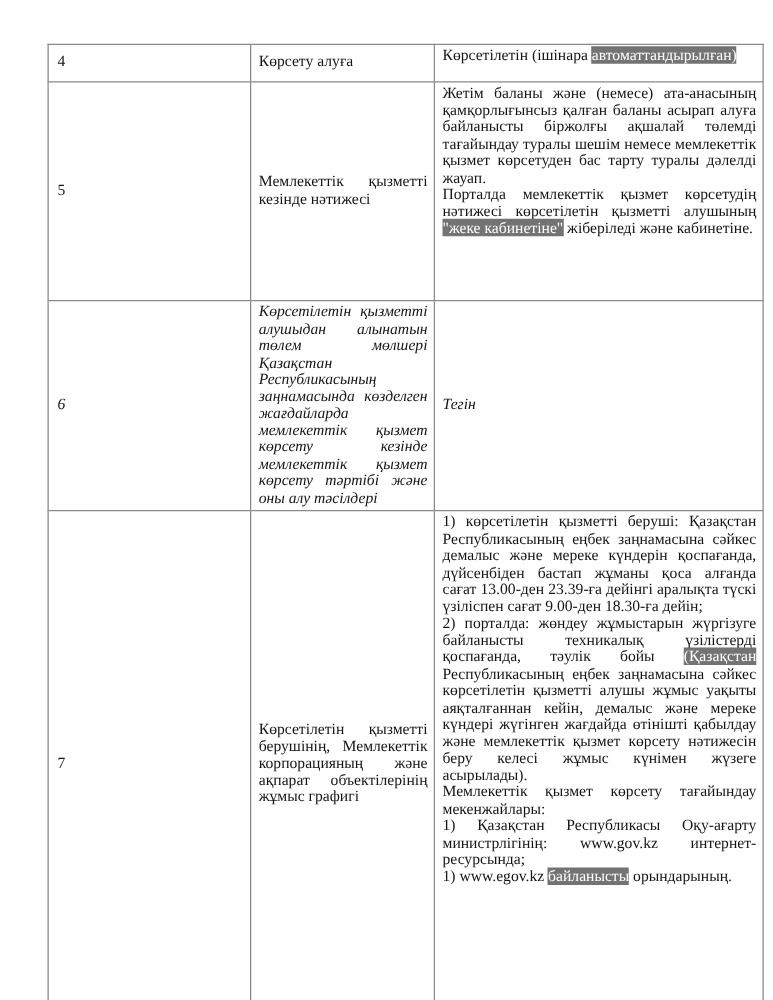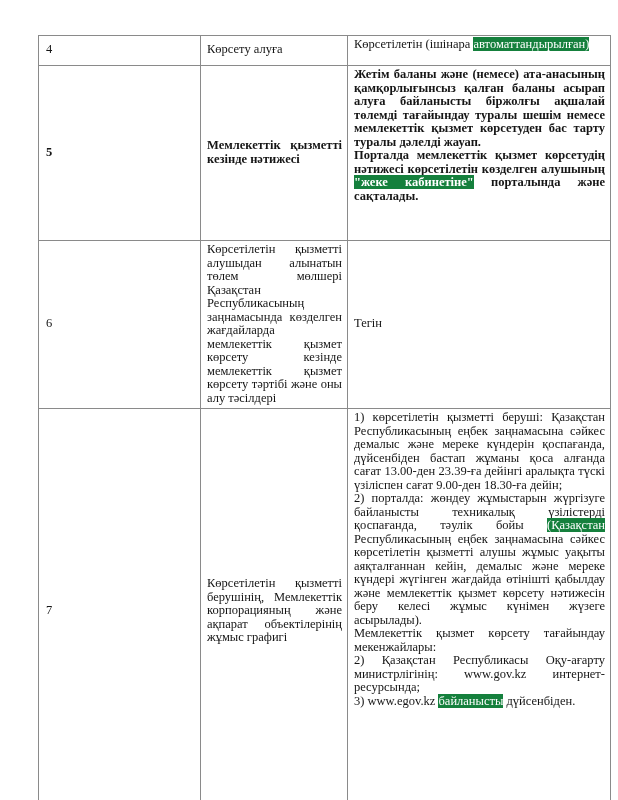--- a/index.html
+++ b/index.html
@@ -32,25 +32,25 @@
     line-height: 13.5px;
     padding: 2px 5px 3px 6px;
     vertical-align: top;
     word-wrap: break-word;
   }
   td.num   { vertical-align: middle; padding-left: 7px; }
   td.label { vertical-align: middle; text-align: justify; }
   td.content { vertical-align: top; text-align: justify; }
   td.content.vmid { vertical-align: middle; }
   td.content p { margin: 0; }
-  .hl { background: #15803d; color: #ffffff; }
+  .hl { background: #737373; color: #ffffff; }
   
   tbody tr:nth-child(1) td { height: 30px; }
-  tbody tr:nth-child(2) td { height: 175px; font-weight: bold; }
-  tbody tr:nth-child(3) td { height: 138px; }
+  tbody tr:nth-child(2) td { height: 175px; }
+  tbody tr:nth-child(3) td { height: 138px; font-style: italic; }
   tbody tr:nth-child(4) td { height: 406px; }
   tbody tr:nth-child(5) td { height: 40px; }
 </style>
 </head>
 <body>
 
 <div class="page">
   <table class="doc-table">
     <colgroup>
       <col style="width:162px">
@@ -63,36 +63,36 @@
           <td class="label">Көрсету алуға</td>
           <td class="content">
             <p><span>Көрсетілетін (ішінара </span><span class="hl">автоматтандырылған)</span></p>
           </td>
         </tr>
         <tr>
           <td class="num">5</td>
           <td class="label">Мемлекеттік қызметті кезінде нәтижесі</td>
           <td class="content">
             <p><span>Жетім баланы және (немесе) ата-анасының қамқорлығынсыз қалған баланы асырап алуға байланысты біржолғы ақшалай төлемді тағайындау туралы шешім немесе мемлекеттік қызмет көрсетуден бас тарту туралы дәлелді жауап.</span></p>
-            <p><span>Порталда мемлекеттік қызмет көрсетудің нәтижесі көрсетілетін көзделген алушының </span><span class="hl">"жеке кабинетіне"</span><span> порталында және сақталады.</span></p>
+            <p><span>Порталда мемлекеттік қызмет көрсетудің нәтижесі көрсетілетін қызметті алушының </span><span class="hl">"жеке кабинетіне"</span><span> жіберіледі және кабинетіне.</span></p>
           </td>
         </tr>
         <tr>
           <td class="num">6</td>
           <td class="label">Көрсетілетін қызметті алушыдан алынатын төлем мөлшері Қазақстан Республикасының заңнамасында көзделген жағдайларда мемлекеттік қызмет көрсету кезінде мемлекеттік қызмет көрсету тәртібі және оны алу тәсілдері</td>
           <td class="content vmid">
             <p><span>Тегін</span></p>
           </td>
         </tr>
         <tr>
           <td class="num">7</td>
           <td class="label">Көрсетілетін қызметті берушінің, Мемлекеттік корпорацияның және ақпарат объектілерінің жұмыс графигі</td>
           <td class="content">
             <p><span>1) көрсетілетін қызметті беруші: Қазақстан Республикасының еңбек заңнамасына сәйкес демалыс және мереке күндерін қоспағанда, дүйсенбіден бастап жұманы қоса алғанда сағат 13.00-ден 23.39-ға дейінгі аралықта түскі үзіліспен сағат 9.00-ден 18.30-ға дейін;</span></p>
             <p><span>2) порталда: жөндеу жұмыстарын жүргізуге байланысты техникалық үзілістерді қоспағанда, тәулік бойы </span><span class="hl">(Қазақстан</span><span> Республикасының еңбек заңнамасына сәйкес көрсетілетін қызметті алушы жұмыс уақыты аяқталғаннан кейін, демалыс және мереке күндері жүгінген жағдайда өтінішті қабылдау және мемлекеттік қызмет көрсету нәтижесін беру келесі жұмыс күнімен жүзеге асырылады).</span></p>
             <p><span>Мемлекеттік қызмет көрсету тағайындау мекенжайлары:</span></p>
-            <p><span>2) Қазақстан Республикасы Оқу-ағарту министрлігінің: www.gov.kz интернет-ресурсында;</span></p>
-            <p><span>3) www.egov.kz </span><span class="hl">байланысты</span><span> дүйсенбіден.</span></p>
+            <p><span>1) Қазақстан Республикасы Оқу-ағарту министрлігінің: www.gov.kz интернет-ресурсында;</span></p>
+            <p><span>1) www.egov.kz </span><span class="hl">байланысты</span><span> орындарының.</span></p>
           </td>
         </tr>
       </tbody>
   </table>
 </div>
 
 </body></html>

